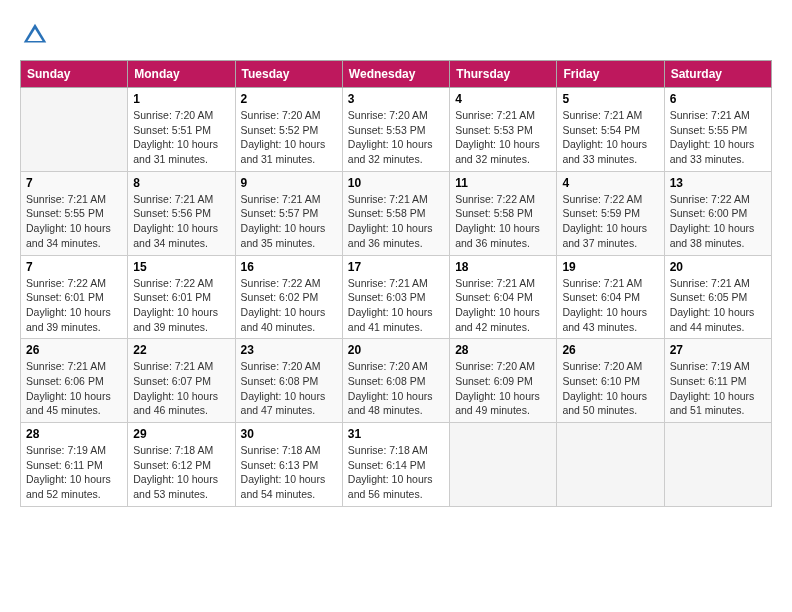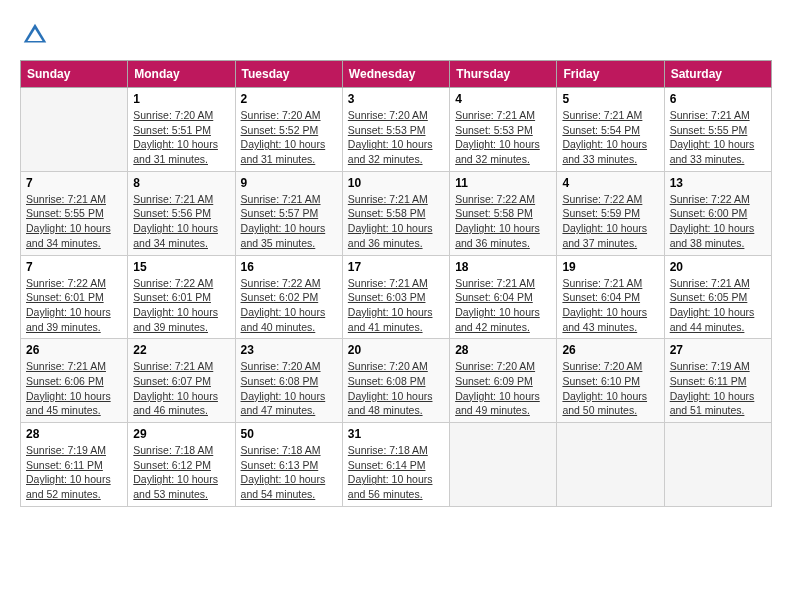--- a/index.html
+++ b/index.html
@@ -79,21 +79,20 @@
     .day-number {
       font-weight: bold;
       font-size: 12px;
       display: block;
       margin-bottom: 2px;
     }
     .day-info {
       font-size: 10.5px;
       color: #333;
       line-height: 1.4;
-      text-decoration: underline;
     }
     tr:nth-child(even) td:not(.empty) {
       background: #fff;
     }
     .week-row td {
       background: #fff;
     }
     .week-row.alt-row td:not(.empty) {
       background: #f9f9f9;
     }
@@ -251,21 +250,21 @@
       <tr class="week-row">
         <td>
           <span class="day-number">28</span>
           <div class="day-info">Sunrise: 7:19 AM<br>Sunset: 6:11 PM<br>Daylight: 10 hours and 52 minutes.</div>
         </td>
         <td>
           <span class="day-number">29</span>
           <div class="day-info">Sunrise: 7:18 AM<br>Sunset: 6:12 PM<br>Daylight: 10 hours and 53 minutes.</div>
         </td>
         <td>
-          <span class="day-number">50</span>
+          <span class="day-number">30</span>
           <div class="day-info">Sunrise: 7:18 AM<br>Sunset: 6:13 PM<br>Daylight: 10 hours and 54 minutes.</div>
         </td>
         <td>
           <span class="day-number">31</span>
           <div class="day-info">Sunrise: 7:18 AM<br>Sunset: 6:14 PM<br>Daylight: 10 hours and 56 minutes.</div>
         </td>
         <td class="empty"></td>
         <td class="empty"></td>
         <td class="empty"></td>
       </tr>

